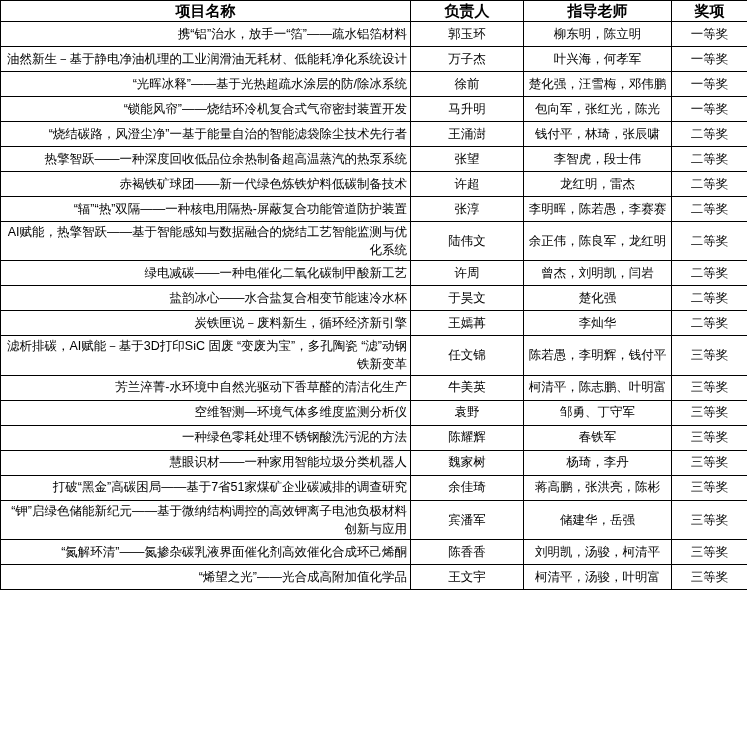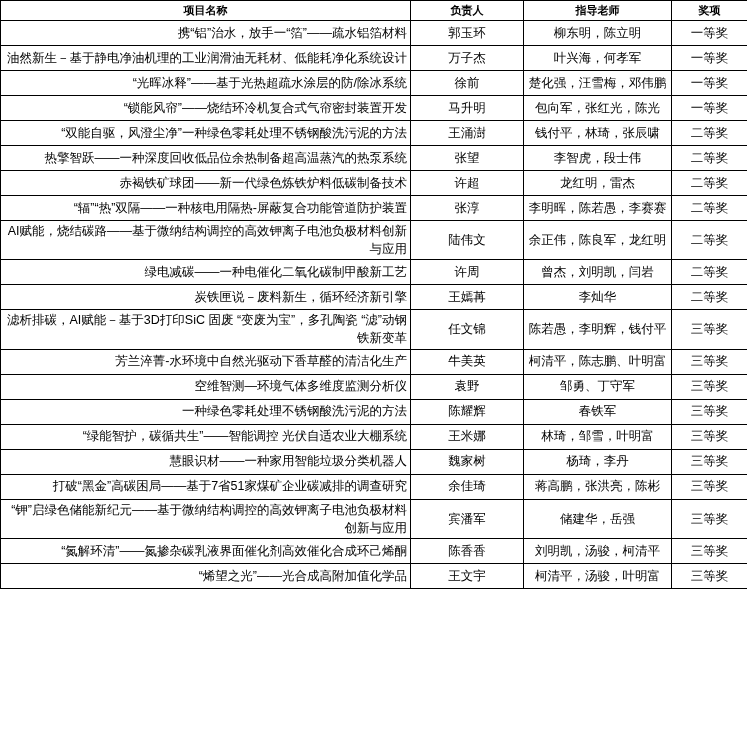--- a/index.html
+++ b/index.html
@@ -20,21 +20,21 @@
     table-layout:fixed;
     background:var(--bg-color);
   }
   table.awards th,
   table.awards td{
     border:1px solid var(--border-color);
     vertical-align:middle;
     overflow:hidden;
   }
   table.awards th{
-    font-size:11px;
+    font-size:15px;
     font-weight:bold;
     text-align:center;
     height:20px;
     padding:1px 2px;
     line-height:1.2;
   }
   table.awards td{
     font-size:12.5px;
     height:25px;
     padding:1px 3px;
@@ -82,21 +82,21 @@
         <td class="cell-teachers">楚化强，汪雪梅，邓伟鹏</td>
         <td class="cell-award">一等奖</td>
       </tr>
       <tr>
         <td class="cell-project">“锁能风帘”——烧结环冷机复合式气帘密封装置开发</td>
         <td class="cell-leader">马升明</td>
         <td class="cell-teachers">包向军，张红光，陈光</td>
         <td class="cell-award">一等奖</td>
       </tr>
       <tr>
-        <td class="cell-project">“双能自驱，风澄尘净”一种绿色零耗处理不锈钢酸洗污泥的方法</td>
+        <td class="cell-project">“烧结碳路，风澄尘净”一基于能量自治的智能滤袋除尘技术先行者</td>
         <td class="cell-leader">王涌澍</td>
         <td class="cell-teachers">钱付平，林琦，张辰啸</td>
         <td class="cell-award">二等奖</td>
       </tr>
       <tr>
         <td class="cell-project">热擎智跃——一种深度回收低品位余热制备超高温蒸汽的热泵系统</td>
         <td class="cell-leader">张望</td>
         <td class="cell-teachers">李智虎，段士伟</td>
         <td class="cell-award">二等奖</td>
       </tr>
@@ -106,29 +106,35 @@
         <td class="cell-teachers">龙红明，雷杰</td>
         <td class="cell-award">二等奖</td>
       </tr>
       <tr>
         <td class="cell-project">“辐”“热”双隔——一种核电用隔热-屏蔽复合功能管道防护装置</td>
         <td class="cell-leader">张淳</td>
         <td class="cell-teachers">李明晖，陈若愚，李赛赛</td>
         <td class="cell-award">二等奖</td>
       </tr>
       <tr>
-        <td class="cell-project">AI赋能，烧结碳路——基于微纳结构调控的高效钾离子电池负极材料创新与应用</td>
+        <td class="cell-project">AI赋能，热擎智跃——基于智能感知与数据融合的烧结工艺智能监测与优化系统</td>
         <td class="cell-leader">陆伟文</td>
         <td class="cell-teachers">余正伟，陈良军，龙红明</td>
         <td class="cell-award">二等奖</td>
       </tr>
       <tr>
         <td class="cell-project">绿电减碳——一种电催化二氧化碳制甲酸新工艺</td>
         <td class="cell-leader">许周</td>
         <td class="cell-teachers">曾杰，刘明凯，闫岩</td>
+        <td class="cell-award">二等奖</td>
+      </tr>
+      <tr>
+        <td class="cell-project">盐韵冰心——水合盐复合相变节能速冷水杯</td>
+        <td class="cell-leader">于昊文</td>
+        <td class="cell-teachers">楚化强</td>
         <td class="cell-award">二等奖</td>
       </tr>
       <tr>
         <td class="cell-project">炭铁匣说－废料新生，循环经济新引擎</td>
         <td class="cell-leader">王嫣苒</td>
         <td class="cell-teachers">李灿华</td>
         <td class="cell-award">二等奖</td>
       </tr>
       <tr>
         <td class="cell-project">滤析排碳，AI赋能－基于3D打印SiC 固废 “变废为宝”，多孔陶瓷 “滤”动钢铁新变革</td>
@@ -145,26 +151,20 @@
       <tr>
         <td class="cell-project">空维智测—环境气体多维度监测分析仪</td>
         <td class="cell-leader">袁野</td>
         <td class="cell-teachers">邹勇、丁守军</td>
         <td class="cell-award">三等奖</td>
       </tr>
       <tr>
         <td class="cell-project">一种绿色零耗处理不锈钢酸洗污泥的方法</td>
         <td class="cell-leader">陈耀辉</td>
         <td class="cell-teachers">春铁军</td>
-        <td class="cell-award">三等奖</td>
-      </tr>
-      <tr>
-        <td class="cell-project">“绿能智护，碳循共生”——智能调控 光伏自适农业大棚系统</td>
-        <td class="cell-leader">王米娜</td>
-        <td class="cell-teachers">林琦，邹雪，叶明富</td>
         <td class="cell-award">三等奖</td>
       </tr>
       <tr>
         <td class="cell-project">慧眼识材——一种家用智能垃圾分类机器人</td>
         <td class="cell-leader">魏家树</td>
         <td class="cell-teachers">杨琦，李丹</td>
         <td class="cell-award">三等奖</td>
       </tr>
       <tr>
         <td class="cell-project">打破“黑金”高碳困局——基于7省51家煤矿企业碳减排的调查研究</td>

